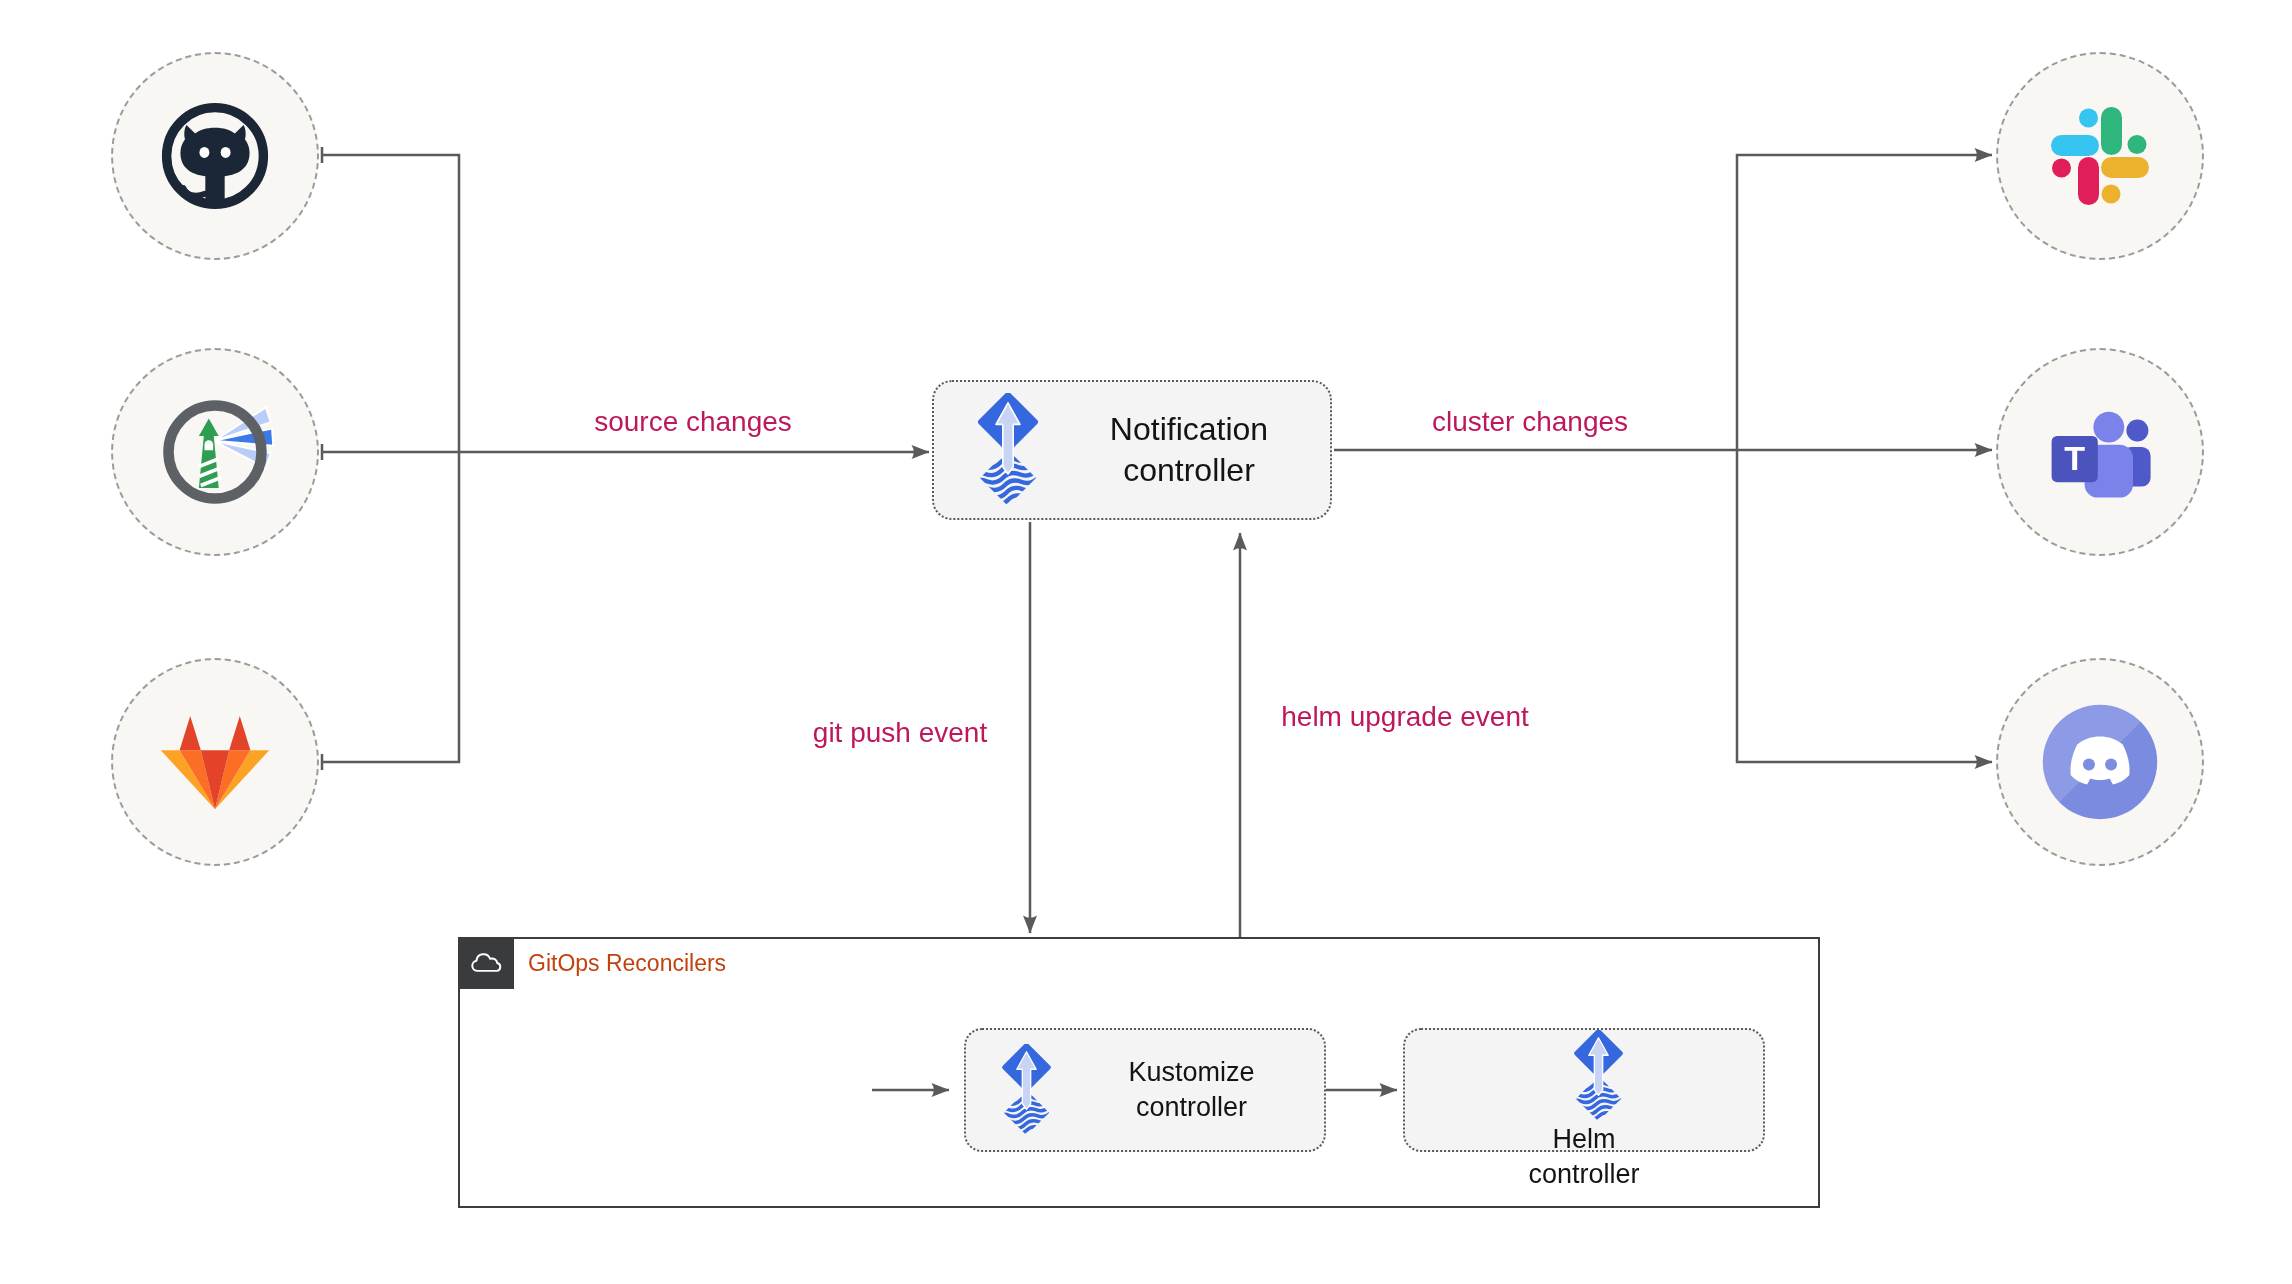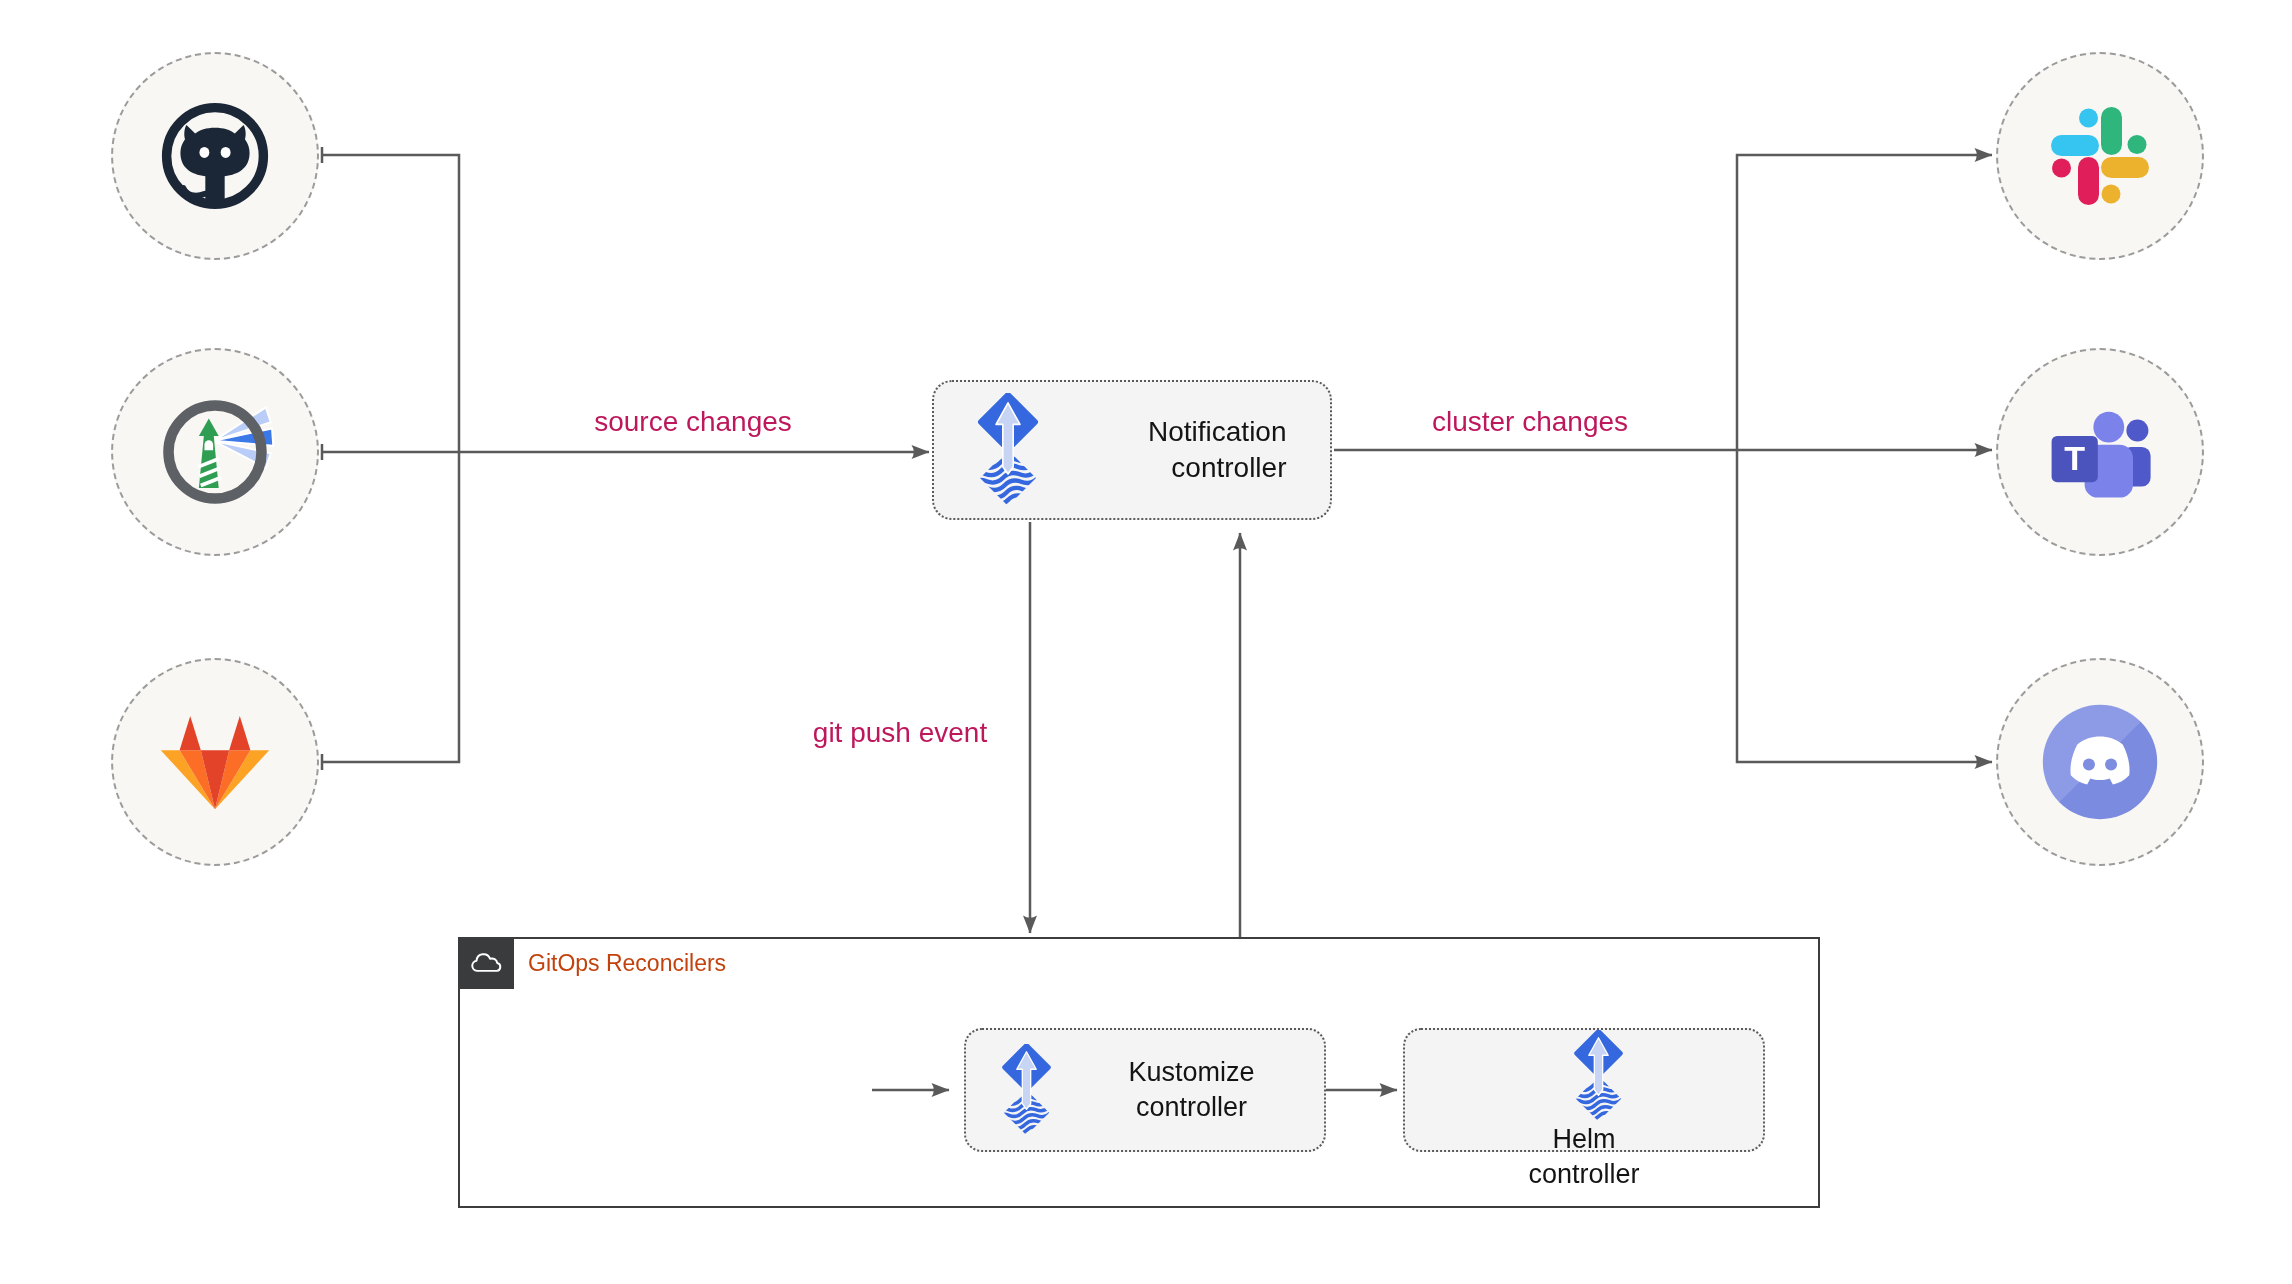--- a/index.html
+++ b/index.html
@@ -19,21 +19,21 @@
     box-sizing:border-box;display:flex;align-items:center;z-index:3;
   }
   .ctrl-box .flux{margin-left:28px;flex:0 0 auto;}
   .ctrl-label{flex:1;display:flex;justify-content:center;}
   .ctrl-label span{
     display:inline-block;text-align:center;font-size:27px;line-height:1.28;
     color:#141414;max-width:165px;
   }
   #notification-box{left:932px;top:380px;width:400px;height:140px;border-radius:20px;}
   #notification-box .flux{margin-left:34px;}
-  #notification-box .ctrl-label span{font-size:28px;max-width:195px;text-align:right;}
+  #notification-box .ctrl-label span{font-size:32px;max-width:195px;}
   .edge-label{
     position:absolute;width:400px;text-align:center;font-size:28px;color:#be185d;
     white-space:nowrap;z-index:2;
   }
   #reconcilers-container{
     position:absolute;left:458px;top:937px;width:1362px;height:271px;
     border:2px solid #3d3d3d;box-sizing:border-box;background:transparent;z-index:2;
   }
   #reconcilers-tab{
     position:absolute;left:-2px;top:-2px;width:56px;height:52px;background:#3a3b3d;
@@ -146,20 +146,21 @@
       <use href="#flux-logo"></use>
     </svg>
     <div class="ctrl-label">
       <span>Notification controller</span>
     </div>
   </div>
 
   <div class="edge-label" style="left:493px;top:406px;">source changes</div>
   <div class="edge-label" style="left:1330px;top:406px;">cluster changes</div>
   <div class="edge-label" style="left:700px;top:717px;">git push event</div>
+  <div class="edge-label" style="left:1205px;top:701px;">helm upgrade event</div>
 
   <div class="node-circle" style="left:1996px;top:52px;">
     <svg width="98" height="98" viewBox="0 0 98 98">
       <circle cx="37.5" cy="11" r="9.5" fill="#36C5F0"></circle>
       <rect x="0" y="28" width="48" height="21" rx="10.5" fill="#36C5F0"></rect>
       <rect x="50" y="0" width="21" height="48" rx="10.5" fill="#2EB67D"></rect>
       <circle cx="86" cy="37.5" r="9.5" fill="#2EB67D"></circle>
       <circle cx="10.5" cy="61" r="9.5" fill="#E01E5A"></circle>
       <rect x="27" y="50" width="21" height="48" rx="10.5" fill="#E01E5A"></rect>
       <rect x="50" y="50" width="48" height="21" rx="10.5" fill="#ECB22E"></rect>

